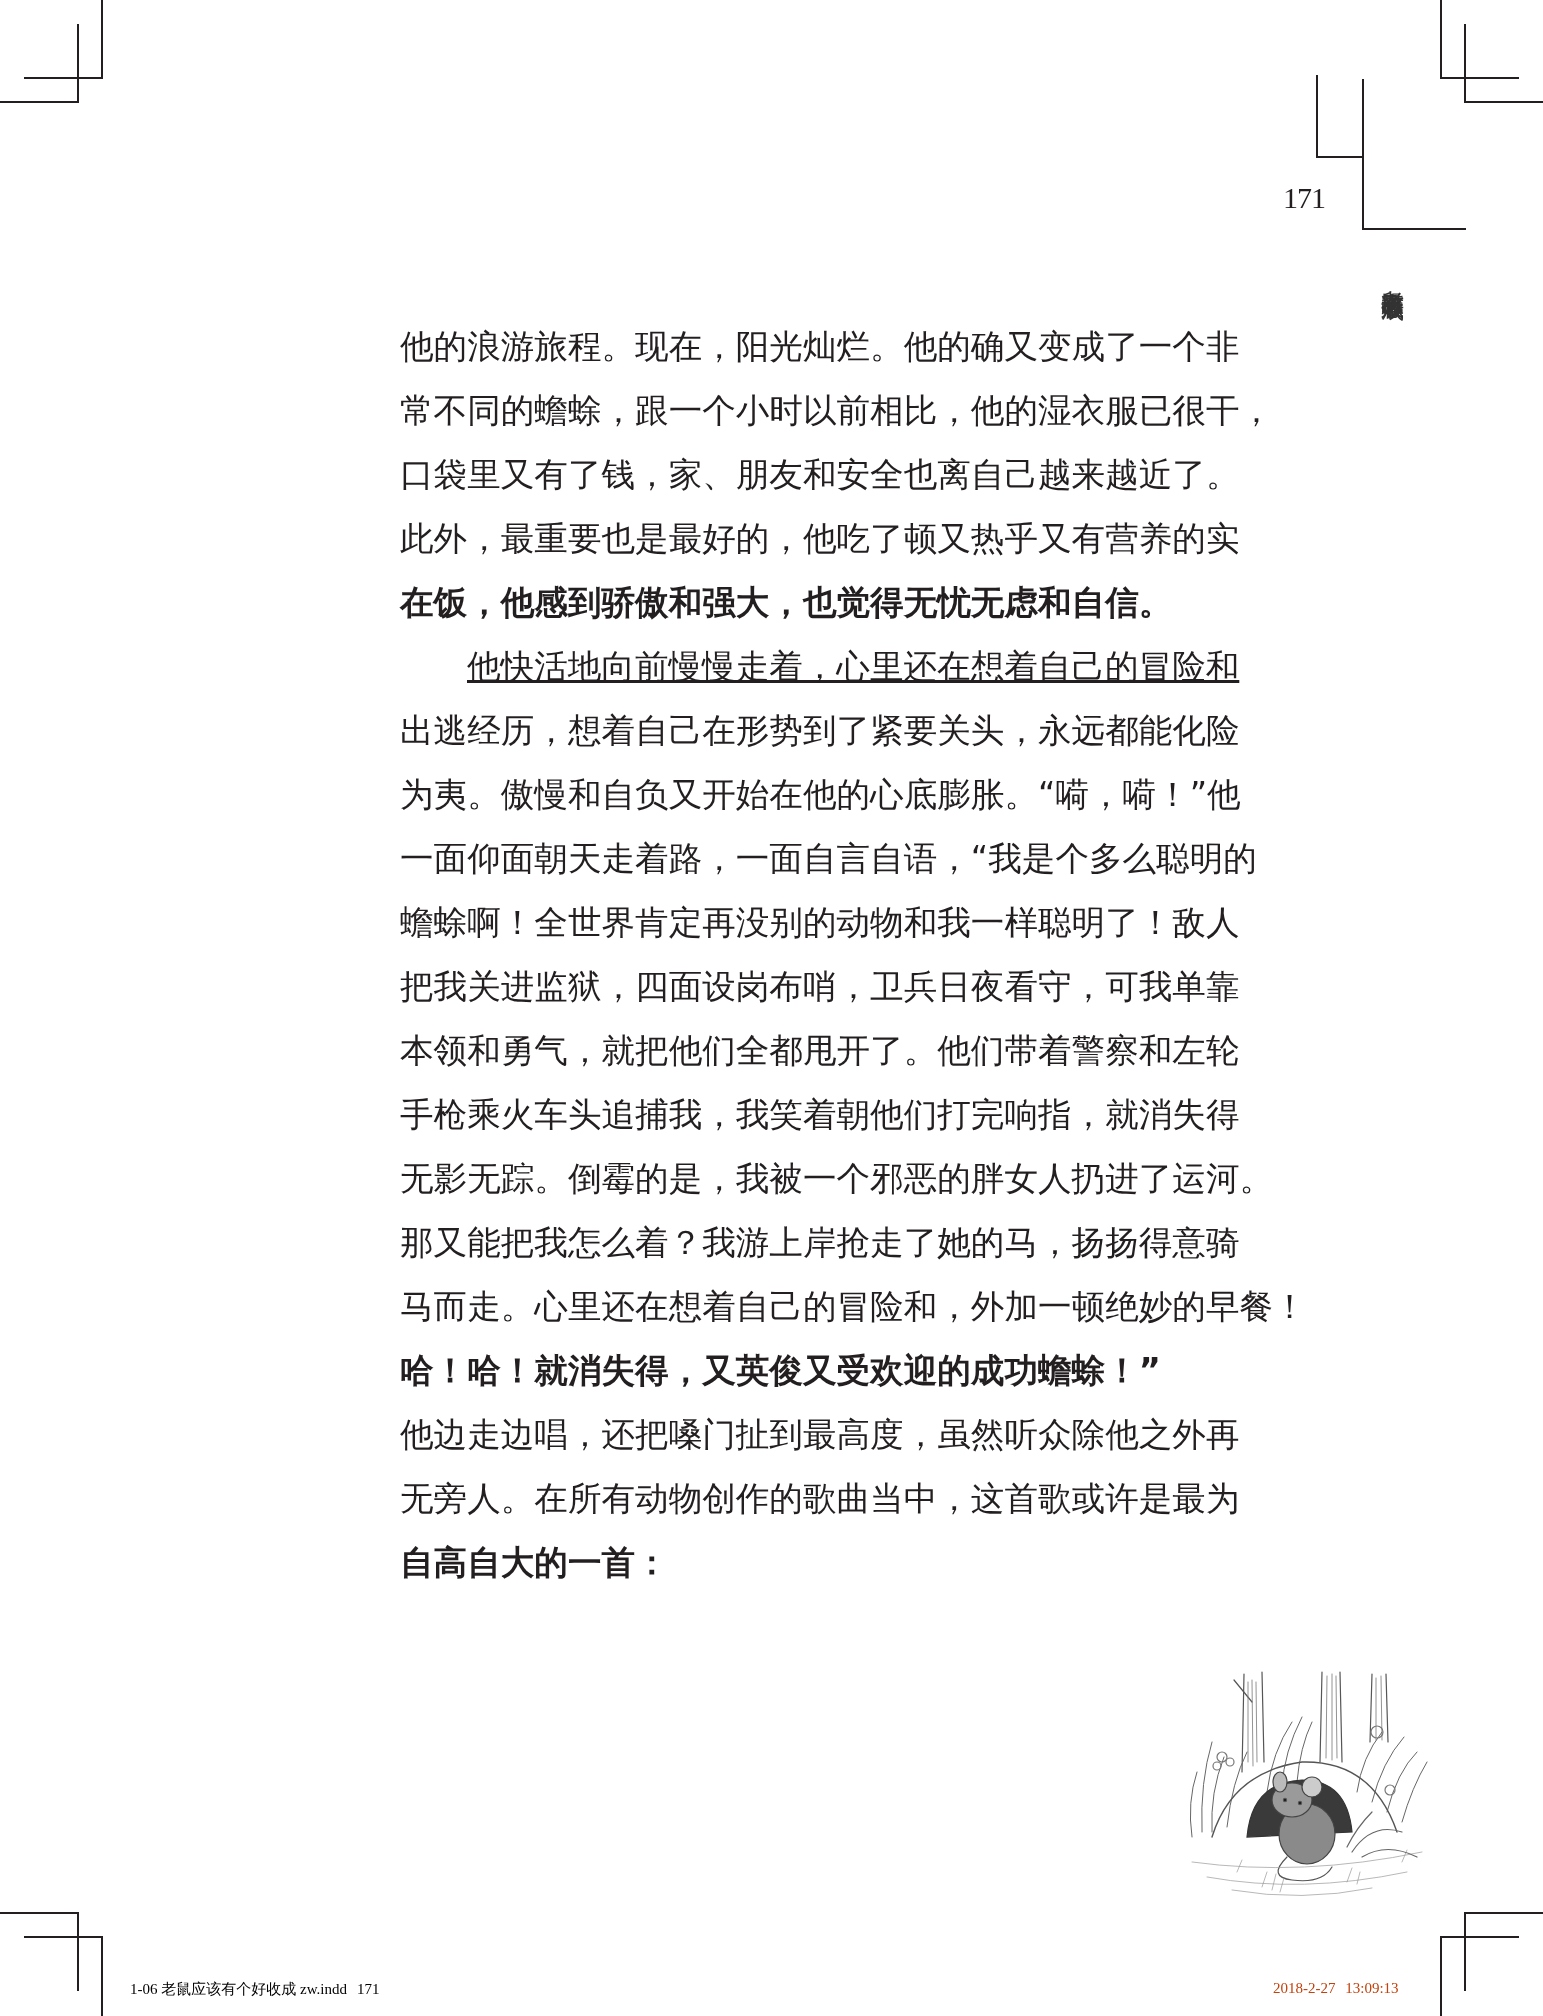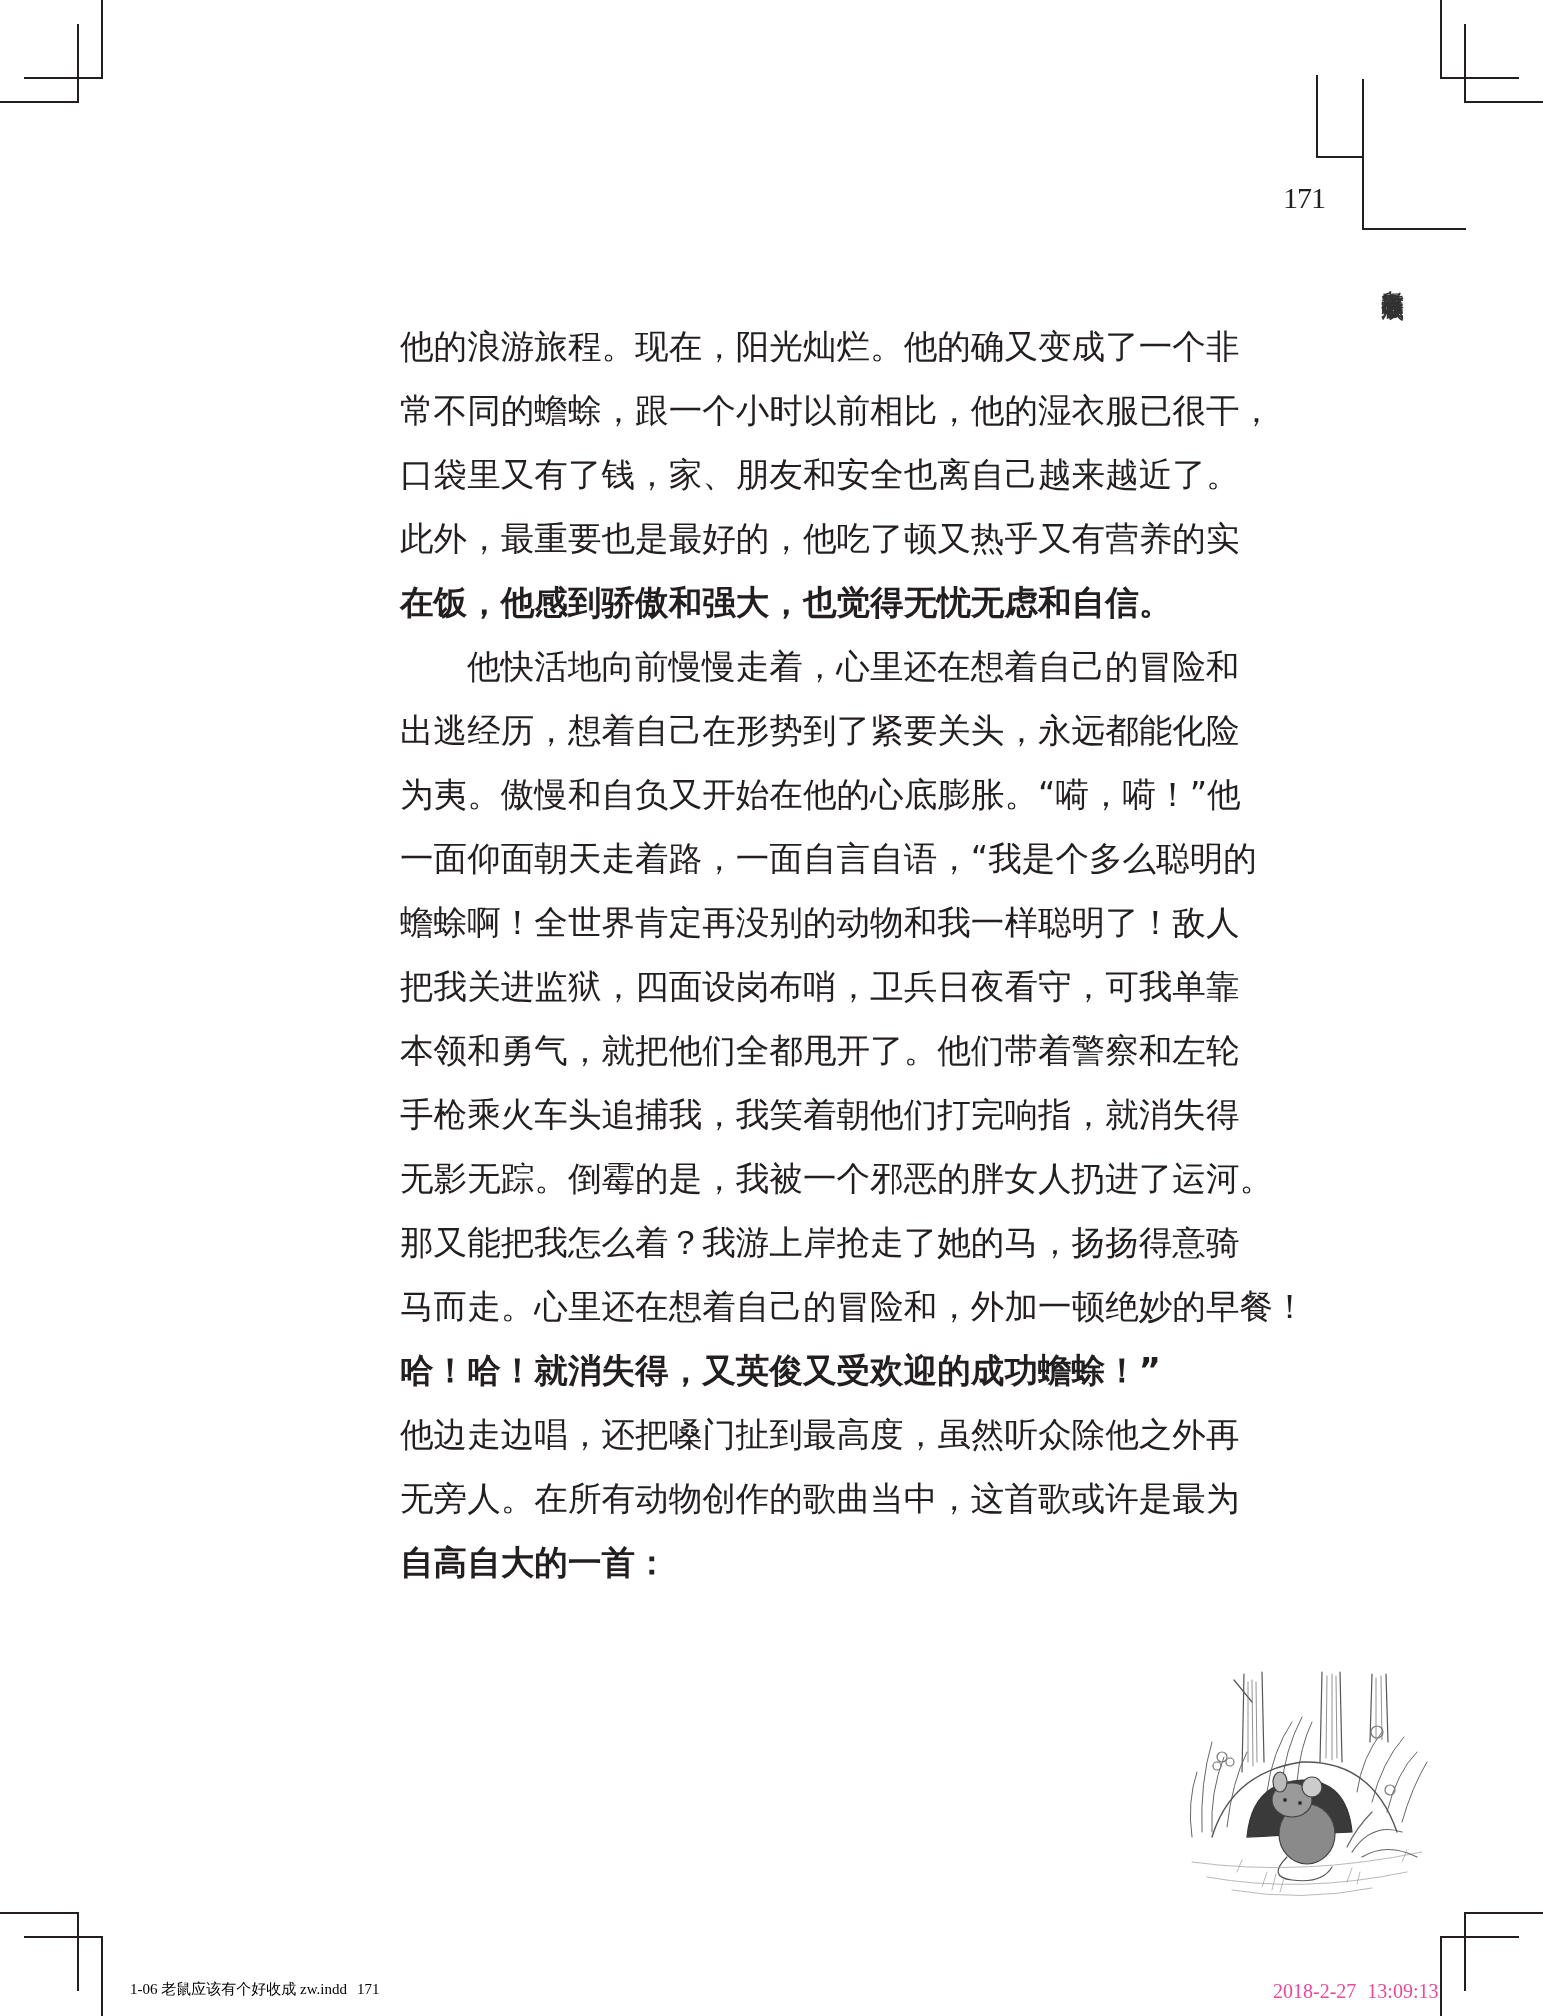--- a/index.html
+++ b/index.html
@@ -26,21 +26,21 @@
   .line { display: block; white-space: nowrap; text-align-last: justify; text-align: justify; margin-left: 44px; }
   .line.last { text-align-last: left; font-weight: bold; }
   .illustration { position: absolute; left: 1172px; top: 1662px; width: 262px; height: 244px; }
   .footer-left {
     position: absolute; left: 130px; top: 1980px;
     font-family: "Liberation Serif", "DejaVu Serif", serif; font-size: 15px; color: #000000;
   }
   .footer-left .gap { display: inline-block; width: 10px; }
   .footer-right {
     position: absolute; left: 1273px; top: 1980px;
-    font-family: "Liberation Serif", "DejaVu Serif", serif; font-size: 20px; color: #ec4899;
+    font-family: "Liberation Serif", "DejaVu Serif", serif; font-size: 15px; color: #c2410c;
     word-spacing: 6px;
   }
 </style>
 </head>
 <body>
 
 <div class="mark v" style="left:101px;top:0;height:79px;"></div>
 <div class="mark h" style="left:24px;top:77px;width:79px;"></div>
 <div class="mark v" style="left:77px;top:24px;height:79px;"></div>
 <div class="mark h" style="left:0;top:101px;width:79px;"></div>
@@ -60,21 +60,21 @@
 
 <div class="body-text">
   <p>
     <span class="line">他的浪游旅程。现在，阳光灿烂。他的确又变成了一个非</span>
     <span class="line">常不同的蟾蜍，跟一个小时以前相比，他的湿衣服已很干，</span>
     <span class="line">口袋里又有了钱，家、朋友和安全也离自己越来越近了。</span>
     <span class="line">此外，最重要也是最好的，他吃了顿又热乎又有营养的实</span>
     <span class="line last">在饭，他感到骄傲和强大，也觉得无忧无虑和自信。</span>
   </p>
   <p>
-    <span class="line" style="padding-left:67px;">他快活地向前慢慢走着，心里还在想着自己的冒险和</span>
+    <span class="line" style="padding-left:67px;text-decoration:underline;">他快活地向前慢慢走着，心里还在想着自己的冒险和</span>
     <span class="line">出逃经历，想着自己在形势到了紧要关头，永远都能化险</span>
     <span class="line">为夷。傲慢和自负又开始在他的心底膨胀。“嗬，嗬！”他</span>
     <span class="line">一面仰面朝天走着路，一面自言自语，“我是个多么聪明的</span>
     <span class="line">蟾蜍啊！全世界肯定再没别的动物和我一样聪明了！敌人</span>
     <span class="line">把我关进监狱，四面设岗布哨，卫兵日夜看守，可我单靠</span>
     <span class="line">本领和勇气，就把他们全都甩开了。他们带着警察和左轮</span>
     <span class="line">手枪乘火车头追捕我，我笑着朝他们打完响指，就消失得</span>
     <span class="line">无影无踪。倒霉的是，我被一个邪恶的胖女人扔进了运河。</span>
     <span class="line">那又能把我怎么着？我游上岸抢走了她的马，扬扬得意骑</span>
     <span class="line">马而走。心里还在想着自己的冒险和，外加一顿绝妙的早餐！</span>

